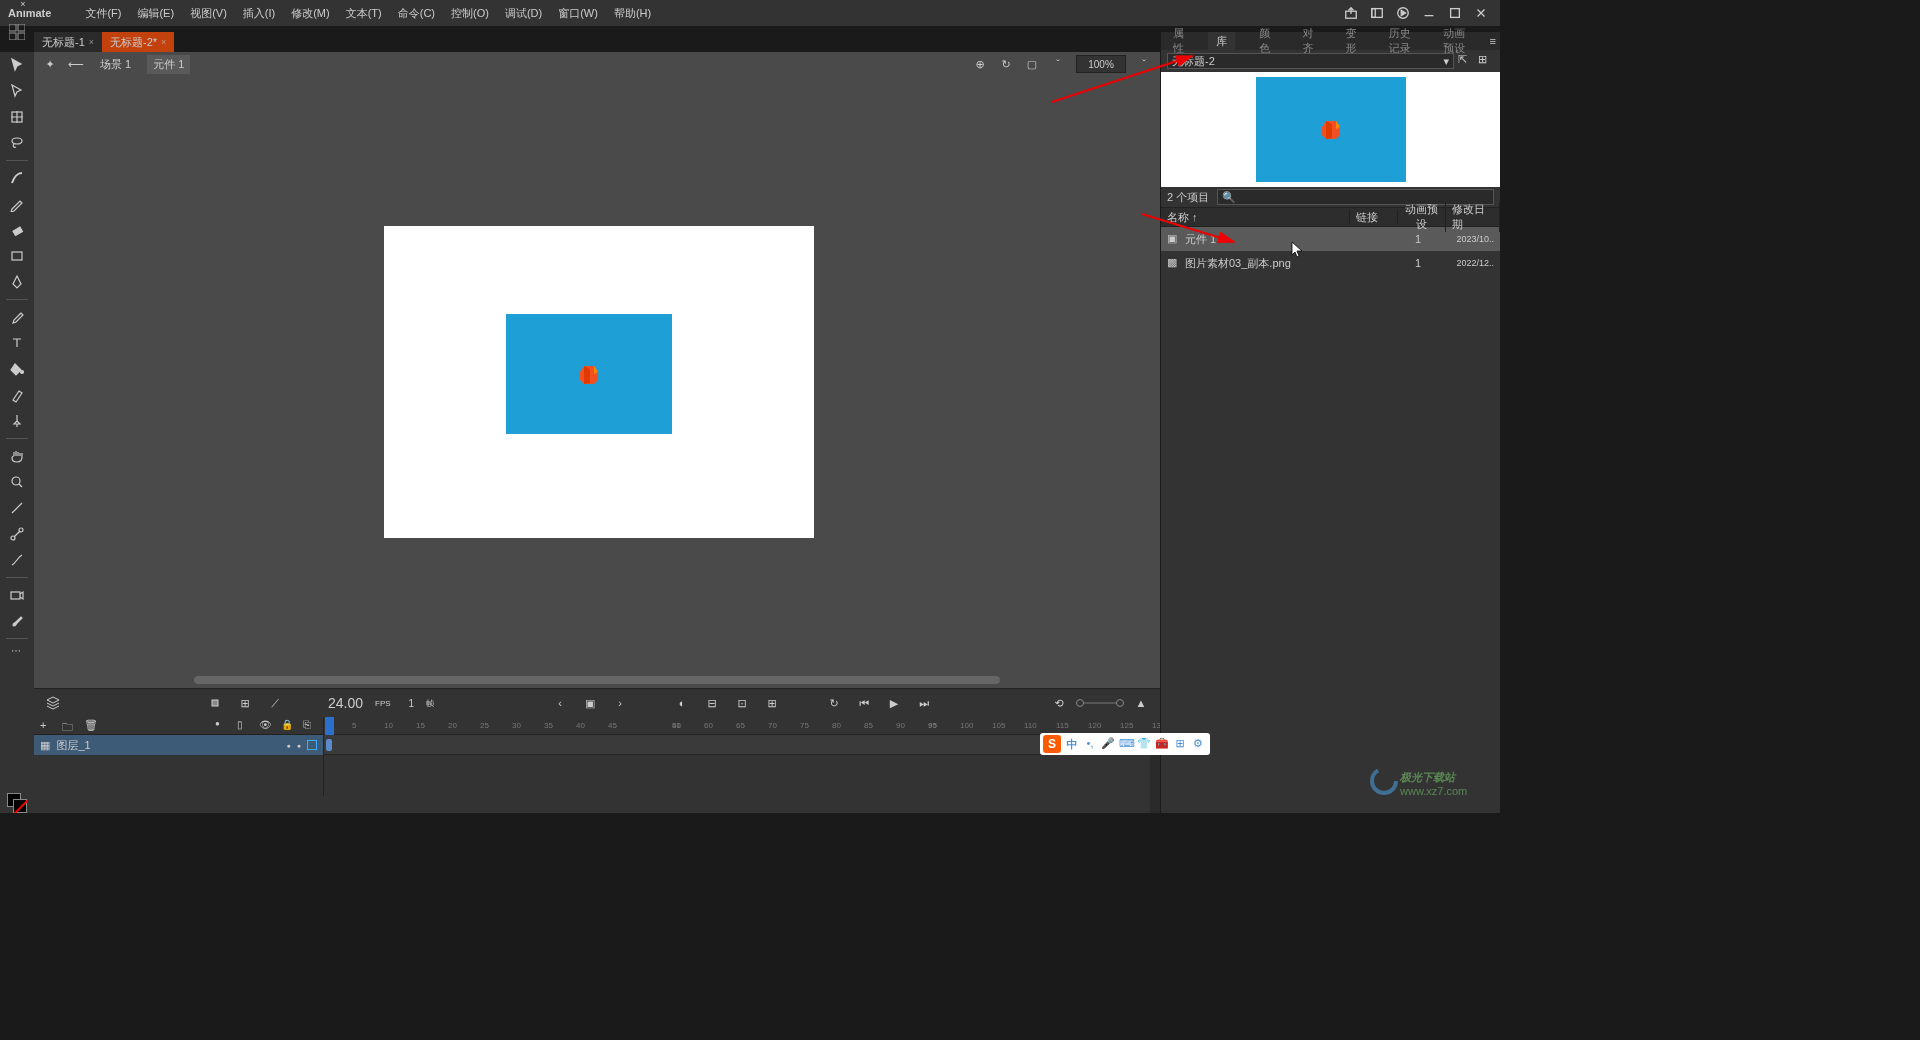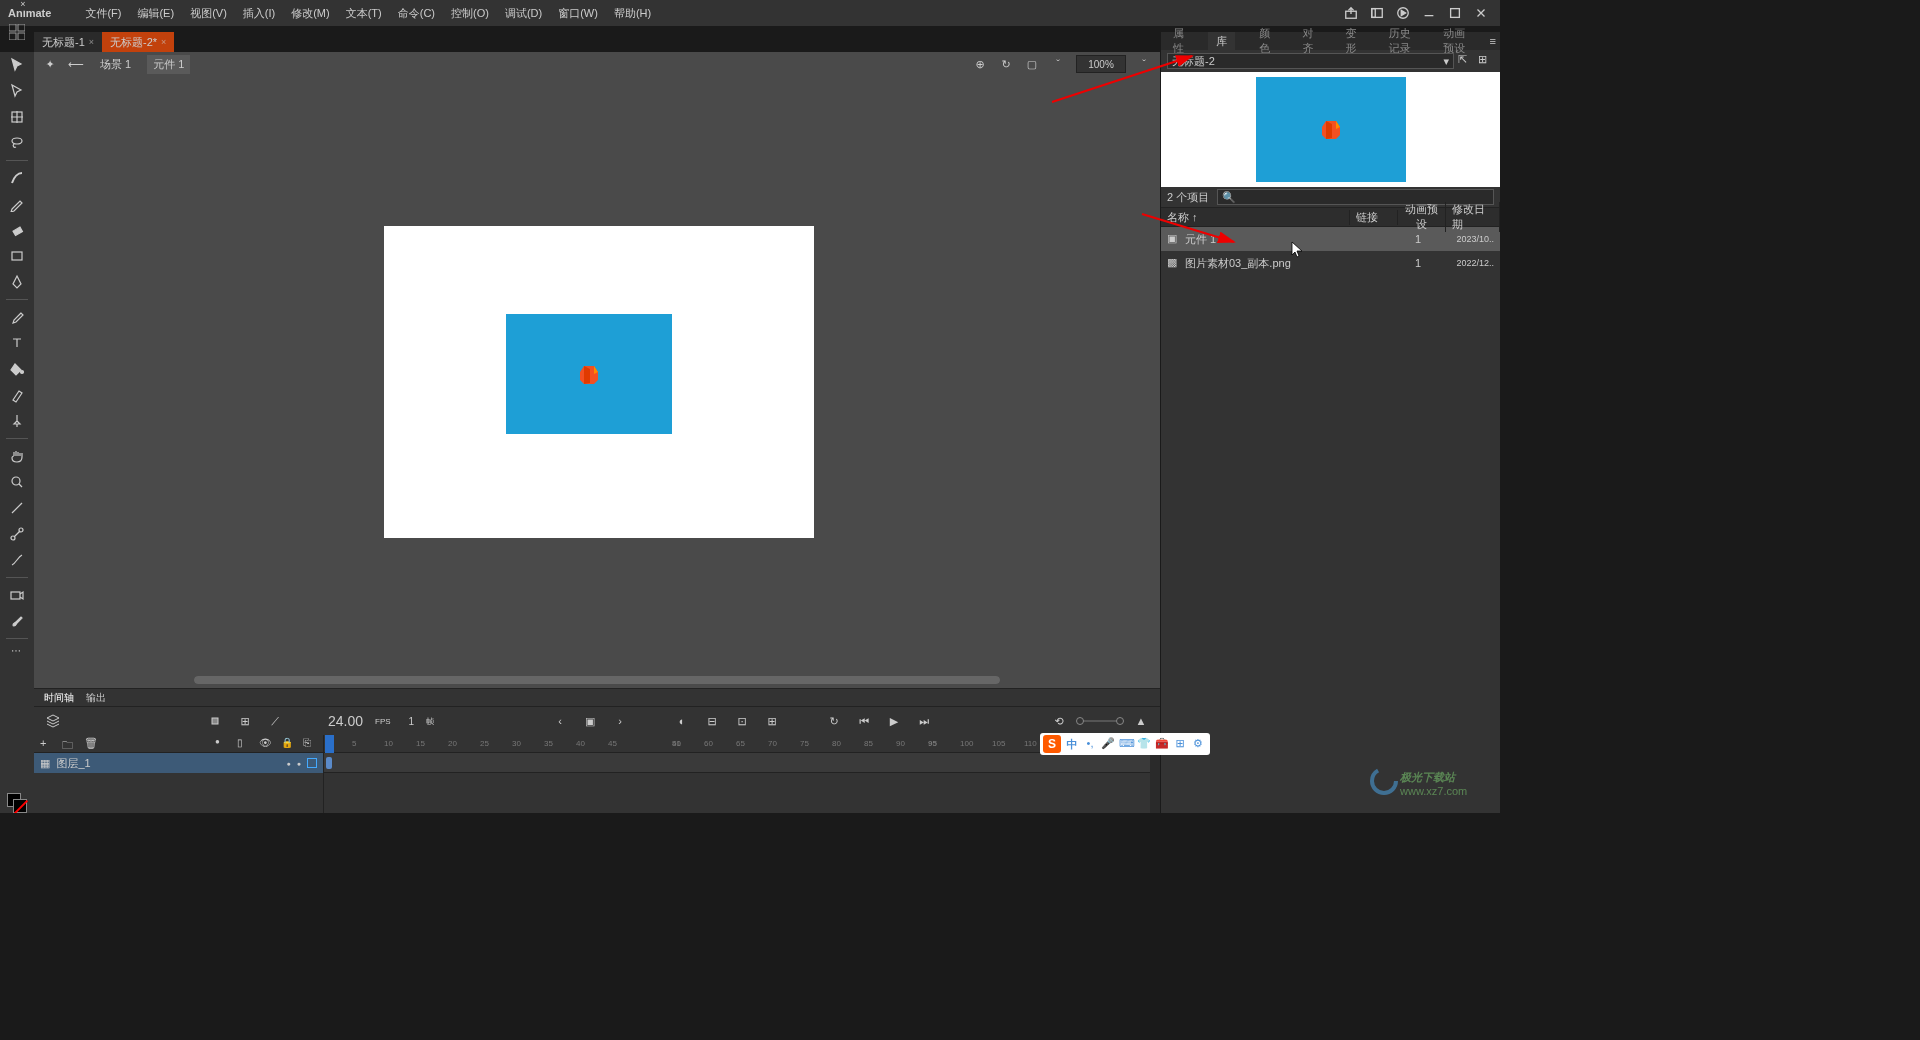--- a/index.html
+++ b/index.html
@@ -324,24 +324,20 @@
           </svg>
       </div>
     </div>
   </div>
   <div class="stage-scroll-h">
       <div class="thumb"></div>
     </div>
 </div>
 
 <div class="timeline">
-  <div class="tl-tabs">
-    <span class="active">时间轴</span>
-    <span>输出</span>
-  </div>
   <div class="tl-controls">
     <span class="ico">
         <svg viewBox="0 0 14 14">
           <path d="M7 1l6 3-6 3-6-3zM1 7l6 3 6-3M1 10l6 3 6-3" fill="none" stroke="#ccc"></path>
         </svg>
       </span>
     <span style="width:120px"></span>
     <span class="ico">
         <svg viewBox="0 0 14 14">
           <rect x="4" y="4" width="6" height="6" fill="#888"></rect>

